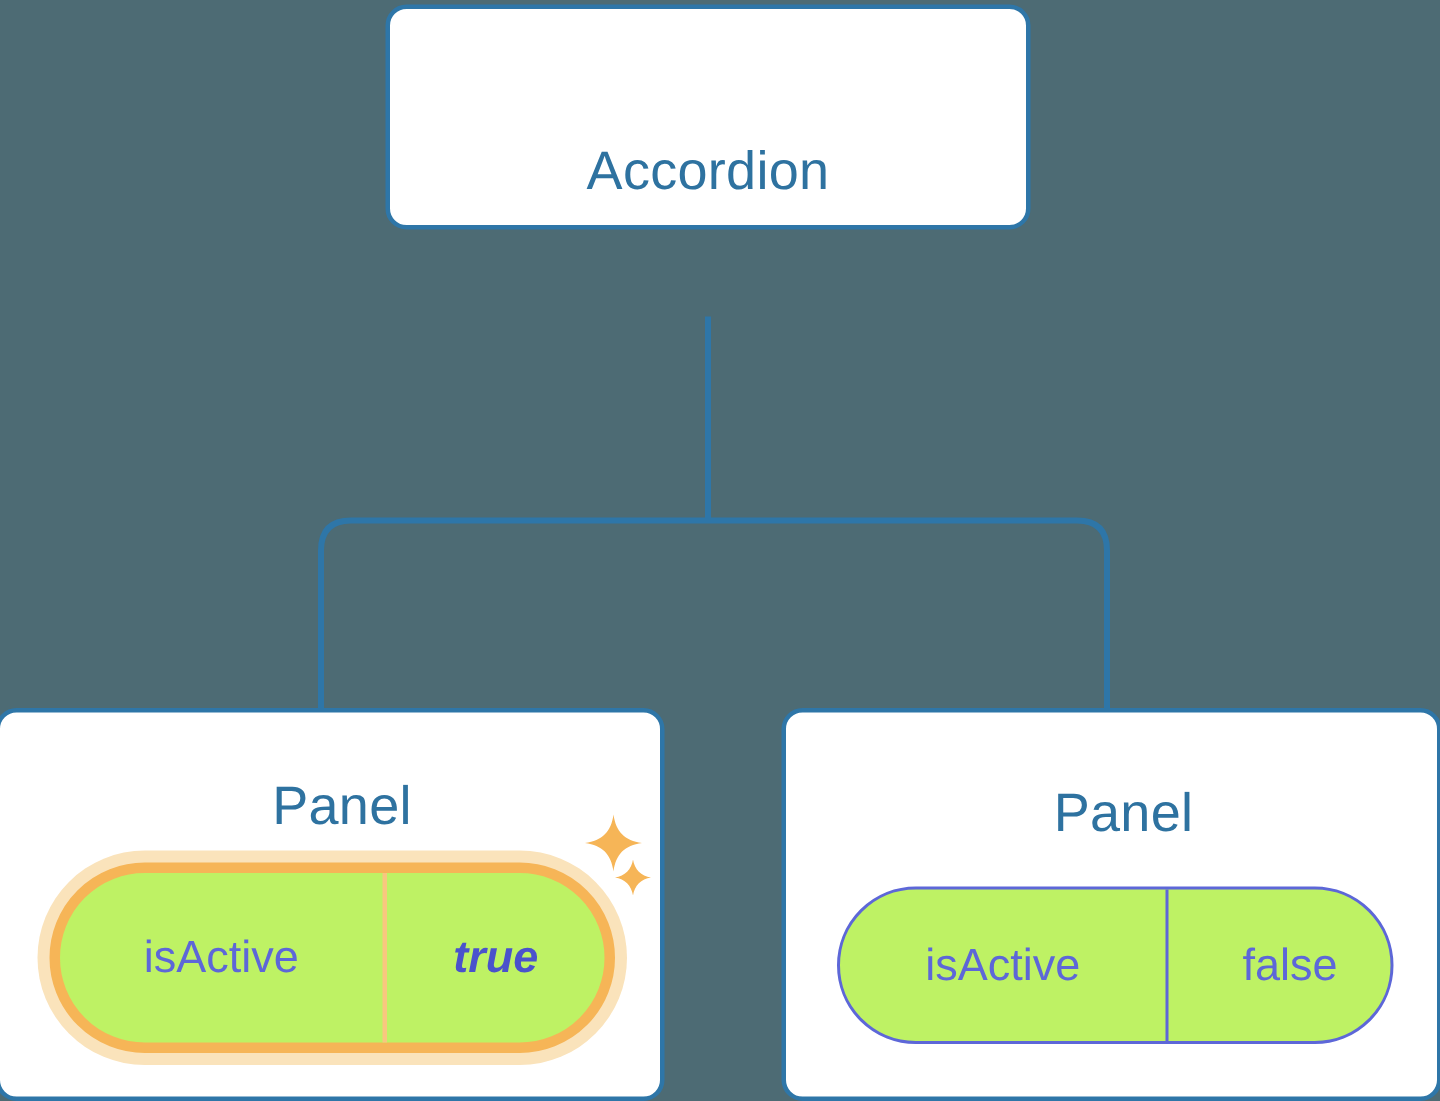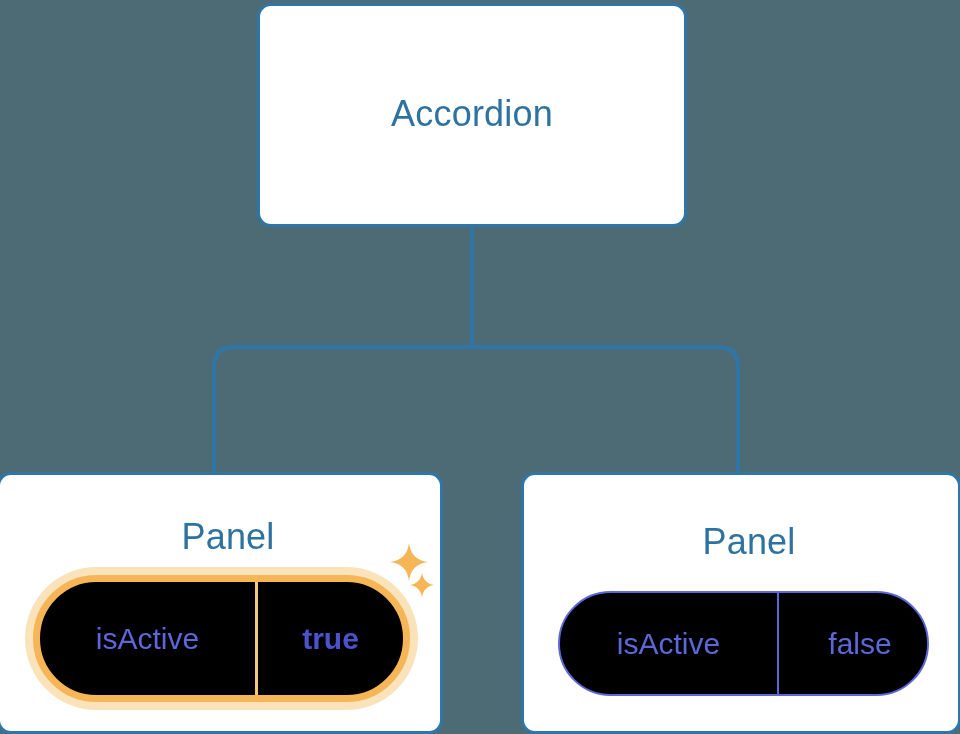--- a/index.html
+++ b/index.html
@@ -42,21 +42,21 @@
     text-align: center;
     letter-spacing: 0.2px;
     line-height: 1;
   }
 
   
   #node-accordion {
     left: 257px;
     top: 3px;
     width: 430px;
-    height: 224px;
+    height: 150px;
   }
   #node-accordion .node-title {
     position: absolute;
     left: 0; right: 0;
     top: 90px;
   }
 
   
   .panel-card {
     top: 472px;
@@ -76,21 +76,21 @@
   }
   #node-panel-left .node-title { top: 44px; }
   #node-panel-right .node-title { top: 49px; }
 
   
   .prop-pill {
     position: absolute;
     display: flex;
     align-items: stretch;
     box-sizing: border-box;
-    background: #000000;
+    background: #bef264;
   }
   .prop-key, .prop-val {
     display: flex;
     align-items: center;
     justify-content: center;
     box-sizing: border-box;
     font-size: 30px;
     line-height: 1;
     white-space: nowrap;
   }
@@ -144,20 +144,21 @@
   .prop-pill.highlight .prop-key {
     width: 218px;
     border-right: 3px solid #f8c77f;
     color: #5d67d8;
     font-weight: 400;
   }
   .prop-pill.highlight .prop-val {
     flex: 1;
     color: #4a52cc;
     font-weight: bold;
+    font-style: italic;
   }
 
   
   .sparkle {
     position: absolute;
     color: #f6b557;
   }
   #sparkle-large { left: 389px; top: 542px; }
   #sparkle-small { left: 409px; top: 572px; }
 </style>

